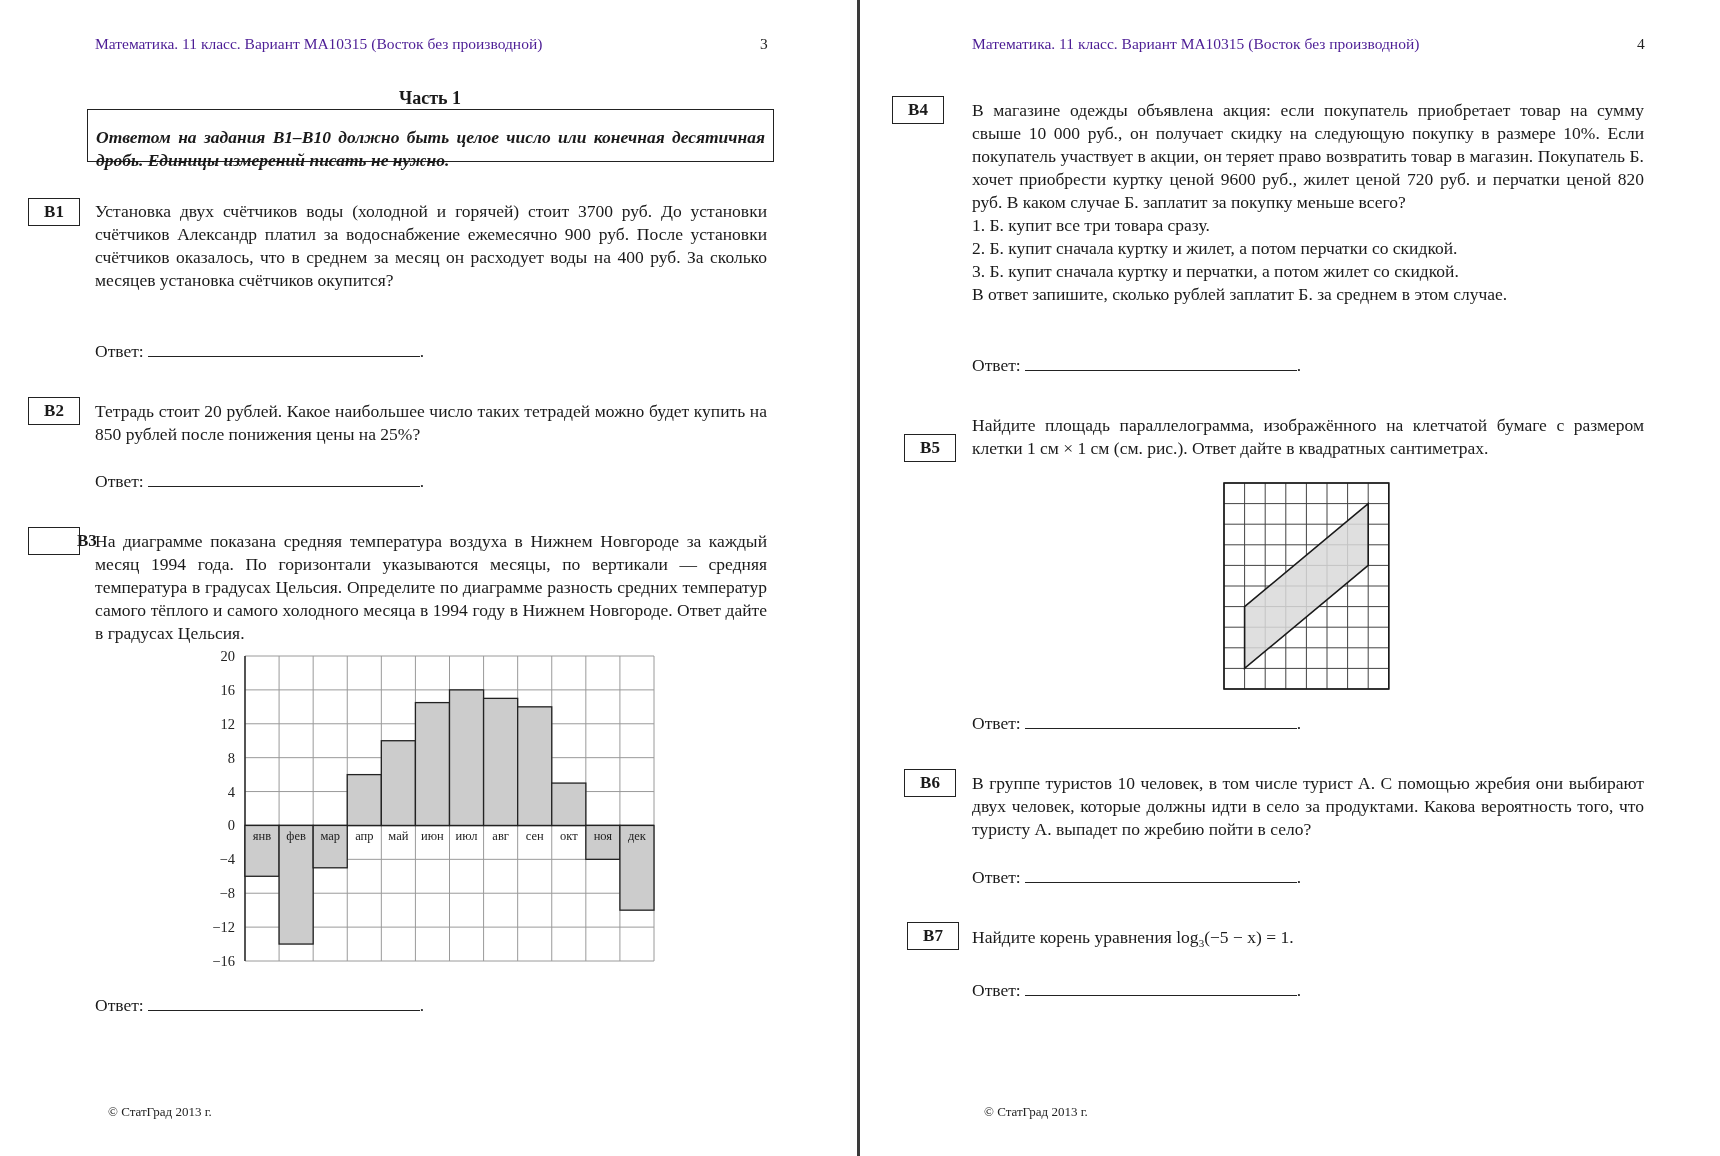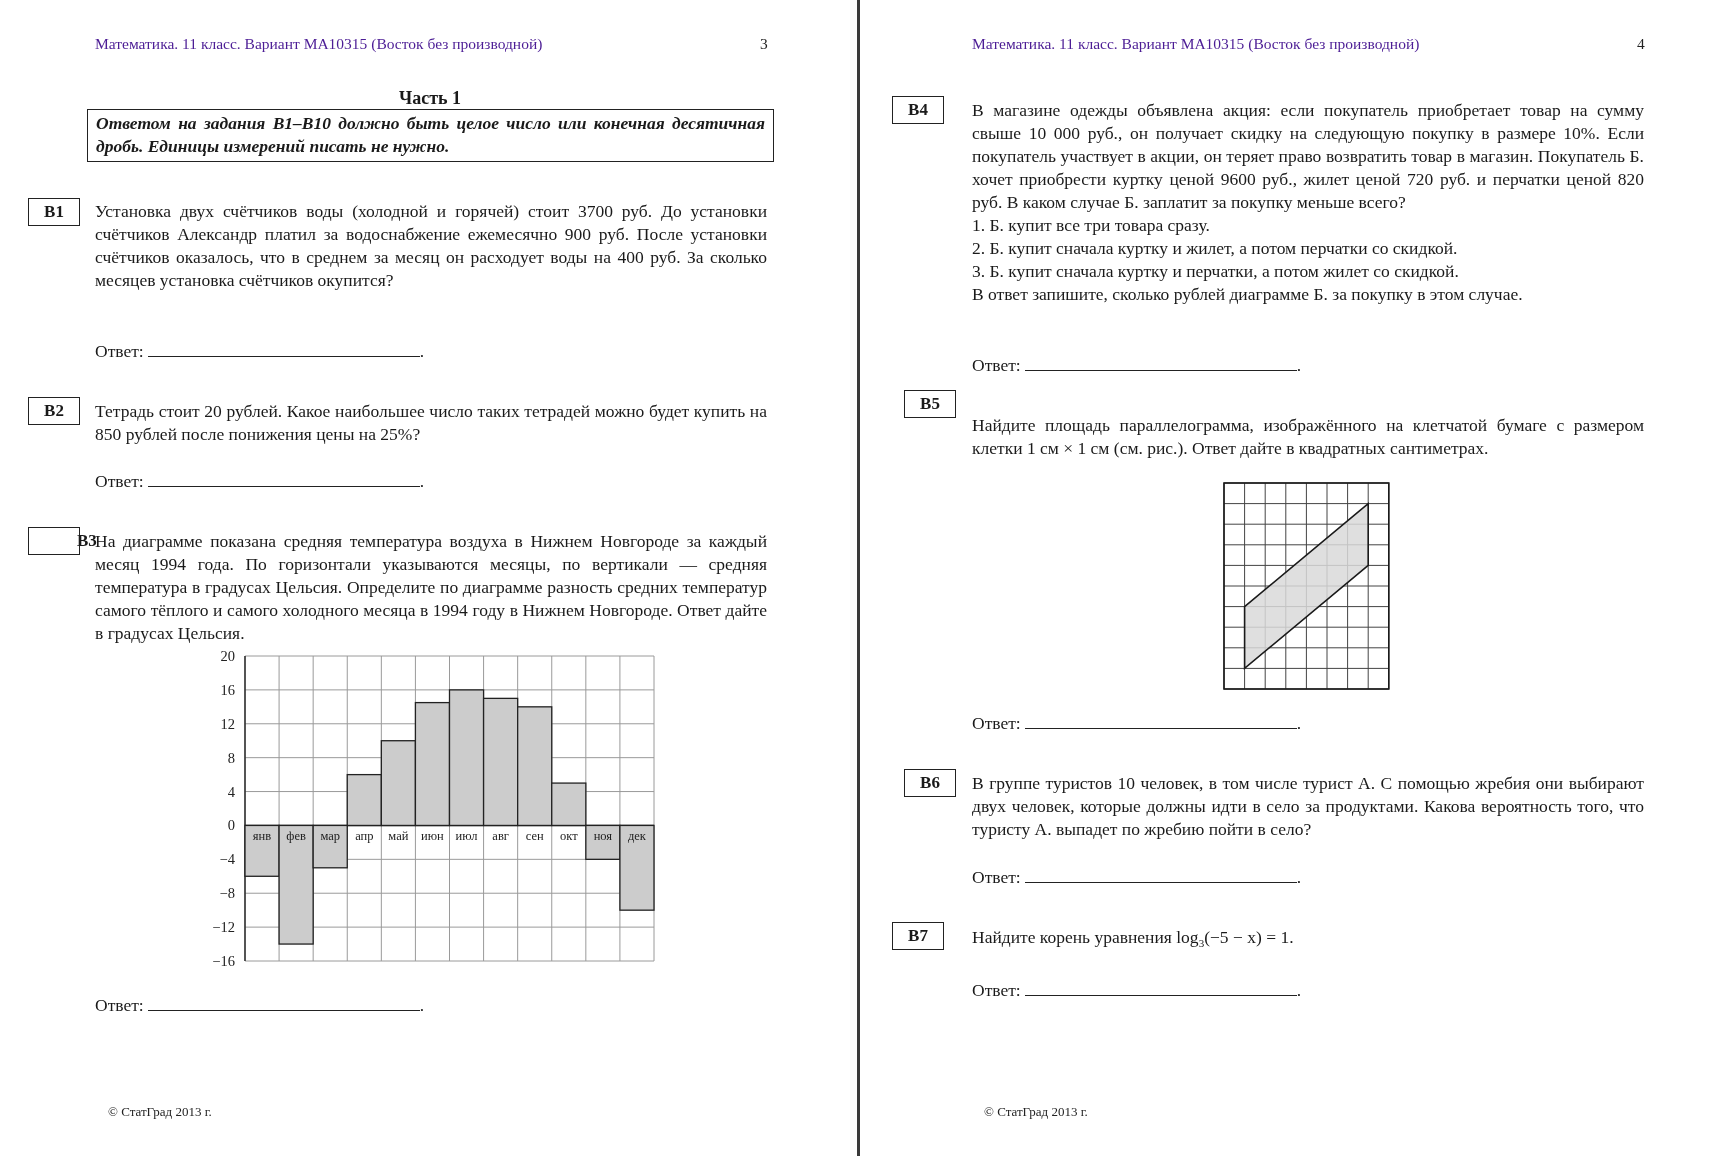--- a/index.html
+++ b/index.html
@@ -14,21 +14,21 @@
   .divider { position: absolute; left: 857px; top: 0; width: 3px; height: 1156px; background: #3a3a3a; }
 
   .running-head { position: absolute; top: 35px; font-size: 15.5px; color: #4c1d95; }
   .page-num { position: absolute; top: 35px; font-size: 15.5px; color: #222; }
 
   .part-title { position: absolute; left: 0; width: 858px; top: 88px; text-align: center; font-weight: bold; font-size: 18px; padding-left: 1px; }
   .part-title span { position: relative; left: 0; }
   .instr-box {
     position: absolute; left: 87px; top: 109px; width: 687px; height: 53px;
     border: 1.5px solid #222; box-sizing: border-box;
-    padding: 2px 8px; font-style: italic; font-weight: bold; font-size: 17.5px; line-height: 23px;
+    padding: 16px 8px; font-style: italic; font-weight: bold; font-size: 17.5px; line-height: 23px;
     text-align: justify; text-align-last: left;
   }
 
   .qlabel {
     position: absolute; width: 52px; height: 28px; box-sizing: border-box;
     border: 1.5px solid #222; text-align: center; line-height: 25px;
     font-weight: bold; font-size: 17px;
   }
   .qtext {
     position: absolute; font-size: 17.5px; line-height: 23px; text-align: justify;
@@ -147,34 +147,34 @@
 <div class="page" id="page-right">
   <div class="running-head" style="left:112px;">Математика. 11 класс. Вариант МА10315 (Восток без производной)</div>
   <div class="page-num" style="left:777px;">4</div>
 
   <div class="qlabel" style="left:32px;top:96px;">B4</div>
   <div class="qtext last-left" style="left:112px;top:99px;width:672px;">
     <span>В магазине одежды объявлена акция: если покупатель приобретает товар на сумму свыше 10 000 руб., он получает скидку на следующую покупку в размере 10%. Если покупатель участвует в акции, он теряет право возвратить товар в магазин. Покупатель Б. хочет приобрести куртку ценой 9600 руб., жилет ценой 720 руб. и перчатки ценой 820 руб. В каком случае Б. заплатит за покупку меньше всего?</span>
     <span class="option">1. Б. купит все три товара сразу.</span>
     <span class="option">2. Б. купит сначала куртку и жилет, а потом перчатки со скидкой.</span>
     <span class="option">3. Б. купит сначала куртку и перчатки, а потом жилет со скидкой.</span>
-    <span class="option">В ответ запишите, сколько рублей диаграмме Б. за покупку в этом случае.</span>
+    <span class="option">В ответ запишите, сколько рублей заплатит Б. за среднем в этом случае.</span>
   </div>
   <div class="answer" style="left:112px;top:355px;"><span>Ответ:</span><span class="line"></span><span>.</span></div>
 
-  <div class="qlabel" style="left:44px;top:390px;text-align:center;">B5</div>
+  <div class="qlabel" style="left:44px;top:434px;text-align:center;">B5</div>
   <div class="qtext last-left" style="left:112px;top:414px;width:672px;">Найдите площадь параллелограмма, изображённого на клетчатой бумаге с размером клетки 1 см × 1 см (см. рис.). Ответ дайте в квадратных санти­метрах.</div>
 
   <div class="answer" style="left:112px;top:713px;"><span>Ответ:</span><span class="line"></span><span>.</span></div>
 
   <div class="qlabel" style="left:44px;top:769px;">B6</div>
   <div class="qtext last-left" style="left:112px;top:772px;width:672px;">В группе туристов 10 человек, в том числе турист А. С помощью жребия они выбирают двух человек, которые должны идти в село за продуктами. Какова вероятность того, что туристу А. выпадет по жребию пойти в село?</div>
   <div class="answer" style="left:112px;top:867px;"><span>Ответ:</span><span class="line"></span><span>.</span></div>
 
-  <div class="qlabel" style="left:32px;top:922px;">B7</div>
+  <div class="qlabel" style="left:47px;top:922px;">B7</div>
   <div class="qtext" style="left:112px;top:926px;width:672px;">
     <span>Найдите корень уравнения </span><span><span>log</span><span class="sub">3</span><span class="math-i">(−5 − x)</span><span> = 1</span></span><span>.</span>
   </div>
   <div class="answer" style="left:112px;top:980px;"><span>Ответ:</span><span class="line"></span><span>.</span></div>
 
   <div class="footer" style="left:124px;">© СтатГрад 2013 г.</div>
 </div>
 
 <svg id="grid-figure" width="176" height="216">
   <g id="fig-grid">

